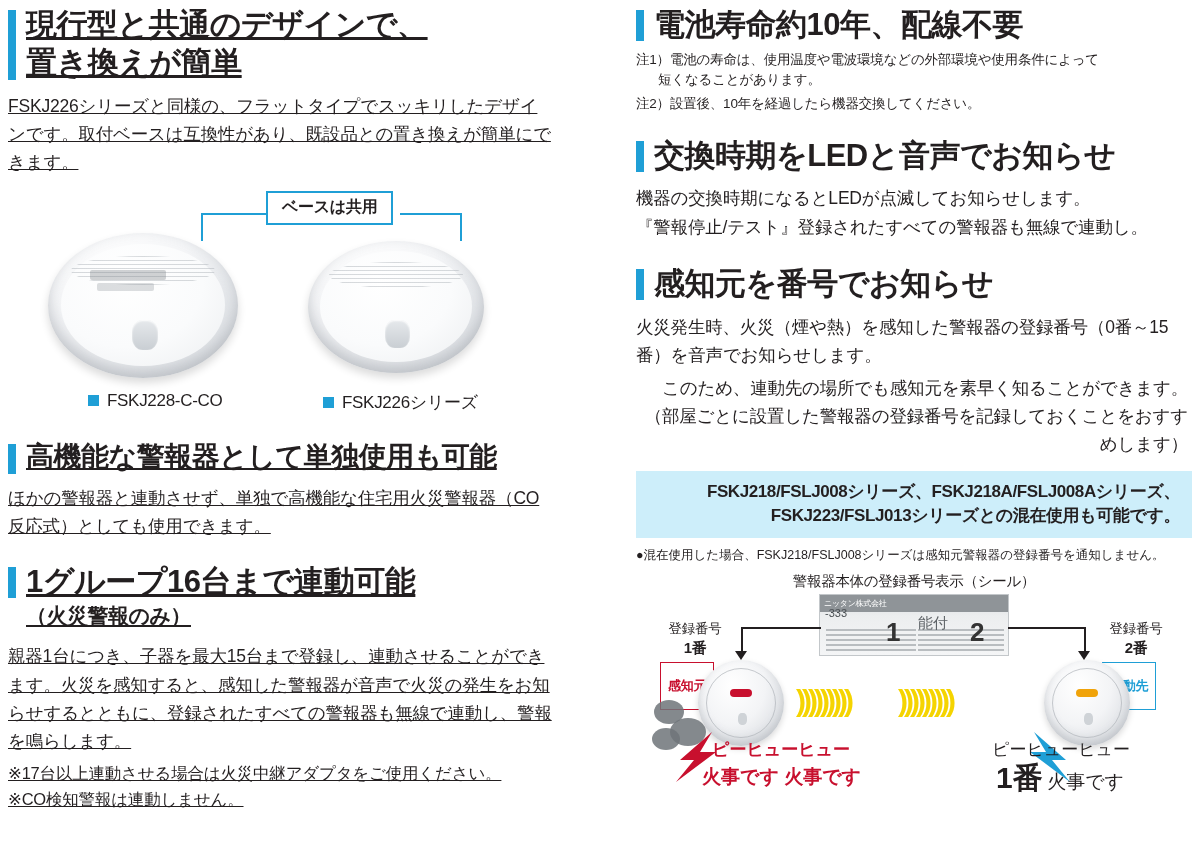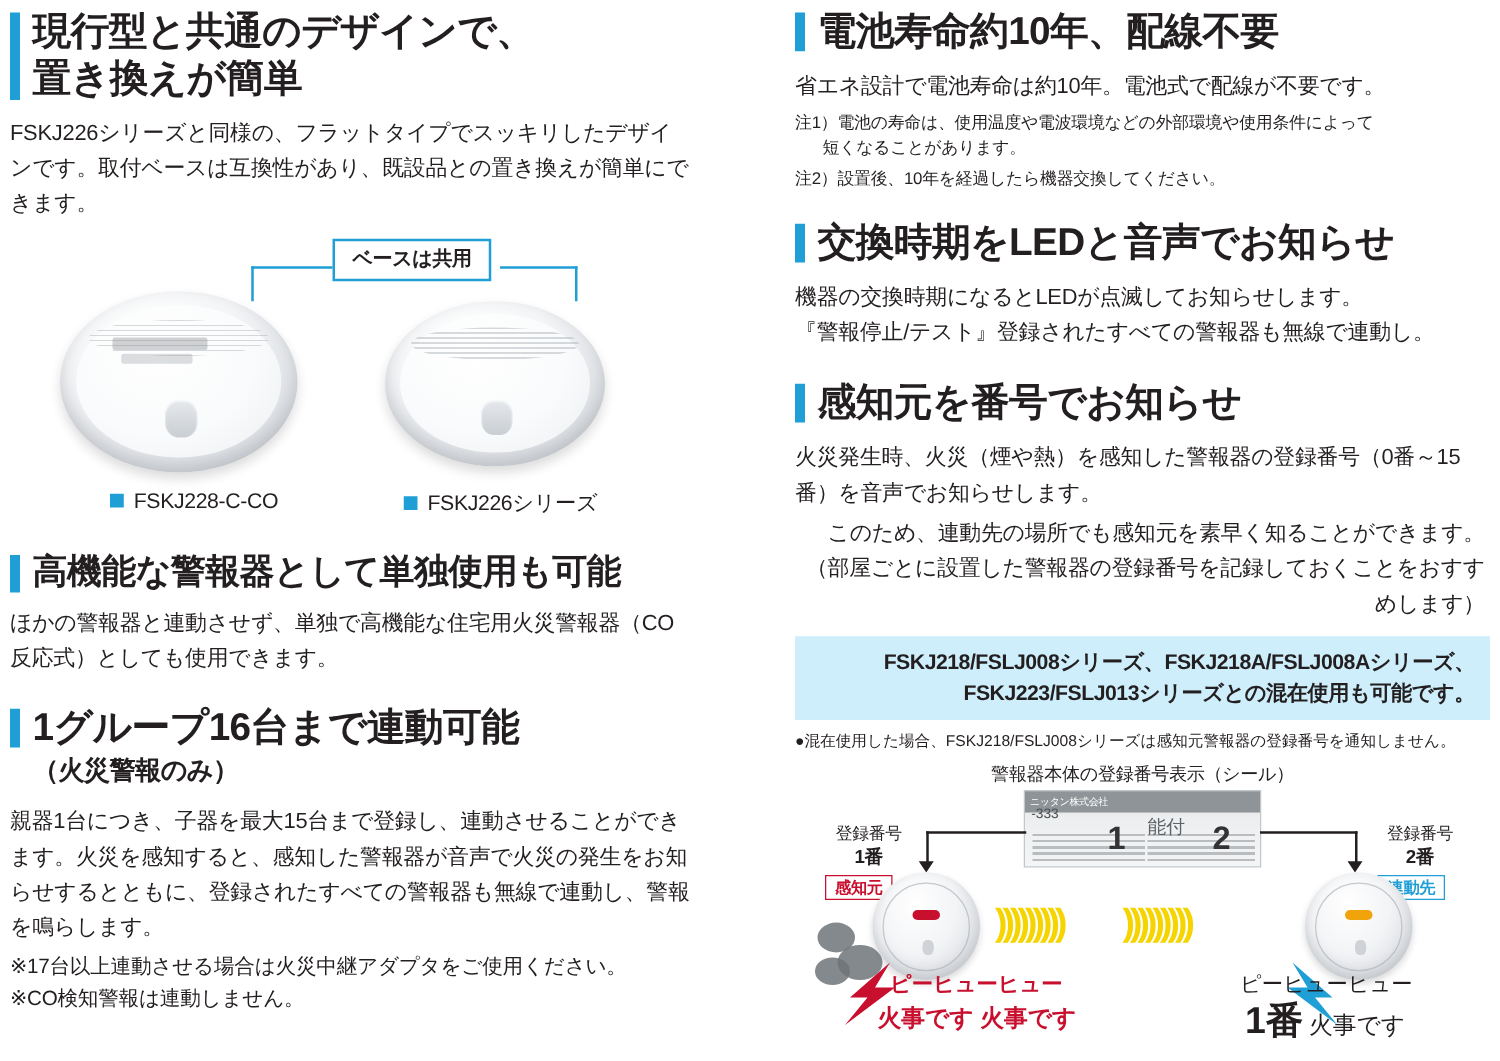--- a/index.html
+++ b/index.html
@@ -8,21 +8,21 @@
     width: 1200px;
     height: 849px;
     background: #ffffff;
     font-family: "Liberation Sans", "DejaVu Sans", sans-serif;
     color: #231f20;
     overflow: hidden;
     position: relative;
   }
   .page { position: relative; width: 1200px; height: 849px; }
 
-  .col-left  { position: absolute; left: 8px;  top: 0;  width: 570px; }
+  .col-left  { position: absolute; left: 8px;  top: 0;  width: 570px; text-decoration: underline; }
   .col-right { position: absolute; left: 636px; top: 0; width: 556px; }
 
   
   .hd {
     display: flex;
     align-items: flex-start;
     gap: 10px;
     font-weight: bold;
     letter-spacing: -0.5px;
   }
@@ -222,21 +222,21 @@
     position: absolute;
     left: 46%; top: 62%;
     width: 9px; height: 12px;
     border-radius: 40%;
     background: #cfd3d7;
   }
 
   .badge {
     position: absolute;
     font-size: 13px;
-    padding: 0 7px;
+    padding: 14px 7px;
     border: 1.5px solid #c8102e;
     color: #c8102e;
     background: #fff;
     font-weight: bold;
     letter-spacing: -0.3px;
   }
   .badge.blue { border-color: #1f9fd6; color: #1f9fd6; }
 
   .lbl-sm {
     position: absolute;
@@ -351,21 +351,20 @@
     <div class="body-t small" style="margin-top:4px;">※17台以上連動させる場合は火災中継アダプタをご使用ください。</div>
     <div class="body-t small" style="margin-top:0;">※CO検知警報は連動しません。</div>
   </div>
 
   <div class="col-right">
 
     <div class="hd hd-xl" style="margin-top:6px;">
       <div class="bar"></div>
       <div class="txt">電池寿命約10年、配線不要</div>
     </div>
-    <div class="body-t" style="width:548px;">省エネ設計で電池寿命は約10年。電池式で配線が不要です。</div>
 
     <div class="note" style="margin-top:6px;">
       <span>注1）電池の寿命は、使用温度や電波環境などの外部環境や使用条件によって</span>
       <span class="ind">短くなることがあります。</span>
     </div>
     <div class="note" style="margin-top:4px;">注2）設置後、10年を経過したら機器交換してください。</div>
 
     <div class="hd hd-xl" style="margin-top:22px;">
       <div class="bar"></div>
       <div class="txt">交換時期をLEDと音声でお知らせ</div>

